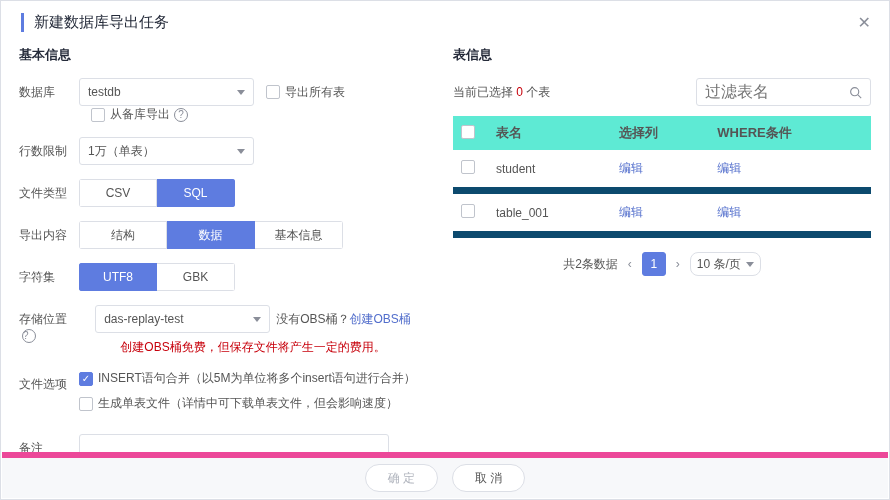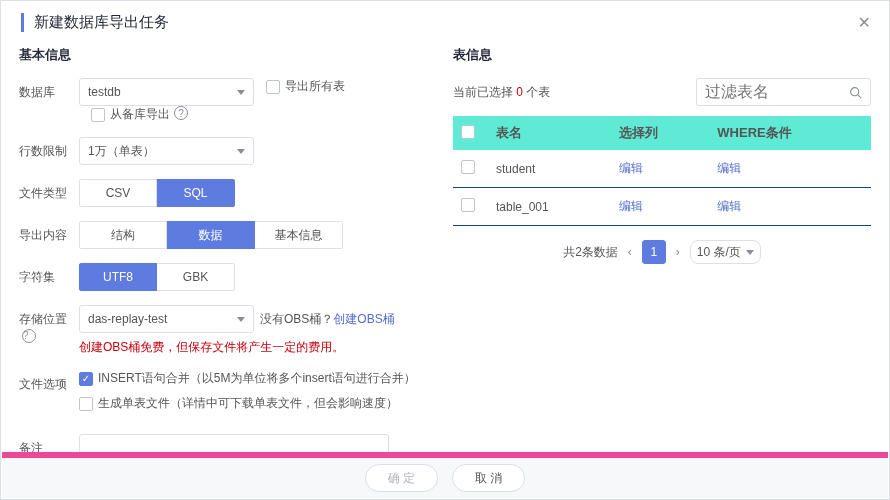--- a/index.html
+++ b/index.html
@@ -7,21 +7,21 @@
   .modal-header { padding: 12px 20px 10px 20px; position: relative; }
   .modal-title { font-size: 15px; color: #252b3a; border-left: 3px solid #5e7ce0; padding-left: 10px; }
   .close-icon { position: absolute; right: 18px; top: 12px; font-size: 16px; color: #8a8e99; cursor: pointer; }
   .modal-body { display: flex; padding: 4px 18px 0 18px; }
   .col-left { width: 50%; padding-right: 18px; }
   .col-right { width: 50%; padding-left: 8px; }
   .section-title { font-size: 13px; font-weight: 600; color: #252b3a; margin-bottom: 14px; }
   .form-row { display: flex; align-items: flex-start; margin-bottom: 14px; }
   .form-label { width: 60px; flex-shrink: 0; color: #555; font-size: 12px; padding-top: 6px; }
   .form-label .help { margin-left: 3px; display: inline-block; }
-  .form-control { flex: 1; display: flex; flex-wrap: wrap; align-items: flex-start; }
+  .form-control { flex: 1; display: flex; flex-wrap: wrap; align-items: center; }
   .select { border: 1px solid #dcdfe6; border-radius: 3px; height: 28px; line-height: 26px; padding: 0 8px; font-size: 12px; color: #555; background: #fff; position: relative; cursor: pointer; display: flex; align-items: center; justify-content: space-between; }
   .select.w180 { width: 175px; }
   .caret { width: 0; height: 0; border-left: 4px solid transparent; border-right: 4px solid transparent; border-top: 5px solid #8a8e99; }
   .checkbox { display: inline-flex; align-items: center; margin-left: 12px; cursor: pointer; }
   .checkbox .box, .chk { width: 14px; height: 14px; border: 1px solid #c0c4cc; border-radius: 2px; margin-right: 5px; flex-shrink: 0; display: inline-flex; align-items: center; justify-content: center; background: #fff; }
   .checkbox .box.checked, .chk.checked { background: #5e7ce0; border-color: #5e7ce0; color: #fff; font-size: 10px; }
   .checkbox-label { color: #555; }
   .help-icon { width: 14px; height: 14px; border: 1px solid #8a8e99; border-radius: 50%; display: inline-flex; align-items: center; justify-content: center; font-size: 10px; color: #8a8e99; cursor: pointer; }
   .seg { display: inline-flex; border-radius: 3px; overflow: hidden; }
   .seg .seg-btn { border: 1px solid #dcdfe6; height: 28px; line-height: 26px; padding: 0 10px; text-align: center; min-width: 78px; background: #fff; color: #555; cursor: pointer; }
@@ -35,21 +35,21 @@
   .textarea { border: 1px solid #dcdfe6; border-radius: 3px; width: 310px; height: 54px; resize: none; padding: 6px; font-size: 12px; color: #555; }
   
   .table-toolbar { display: flex; align-items: center; justify-content: space-between; margin-bottom: 10px; }
   .selected-count { color: #555; }
   .selected-count .red { color: #c7000b; }
   .filter-input { border: 1px solid #dcdfe6; border-radius: 3px; height: 28px; width: 175px; display: flex; align-items: center; justify-content: space-between; padding: 0 8px; color: #8a8e99; }
   .filter-input input { border: none; outline: none; font-size: 16px; color: #555; width: 140px; }
   .search-icon-svg { width: 13px; height: 13px; }
   .tbl { width: 100%; border-collapse: collapse; }
   .tbl th { background: #5eead4; text-align: left; font-weight: 600; color: #555; padding: 8px; font-size: 13px; }
-  .tbl td { border-bottom: 1px solid #0c4a6e; padding: 10px 8px; color: #555; }
+  .tbl td { border-bottom: 7px solid #0c4a6e; padding: 10px 8px; color: #555; }
   .tbl .link { color: #526ecc; cursor: pointer; }
   .tbl th:first-child, .tbl td:first-child { width: 34px; text-align: center; }
   .tbl td:first-child .chk { display: inline-block; }
   .pagination { display: flex; align-items: center; justify-content: center; margin-top: 14px; color: #555; gap: 8px; }
   .pagination .pg-btn { border: 1px solid #dcdfe6; border-radius: 3px; height: 24px; min-width: 24px; display: inline-flex; align-items: center; justify-content: center; cursor: pointer; }
   .pagination .pg-btn.active { background: #5e7ce0; border-color: #5e7ce0; color: #fff; }
   .pagination .pg-arrow { color: #8a8e99; padding: 0 2px; cursor: pointer; }
   .page-size { border: 1px solid #dcdfe6; border-radius: 8px; height: 24px; display: inline-flex; align-items: center; padding: 0 6px; gap: 5px; cursor: pointer; }
   
   .modal-footer { position: absolute; left: 1px; right: 1px; bottom: 1px; background: #f7f8fa; border-top: 6px solid #ec4899; height: 46px; display: flex; align-items: center; justify-content: center; gap: 14px; }

